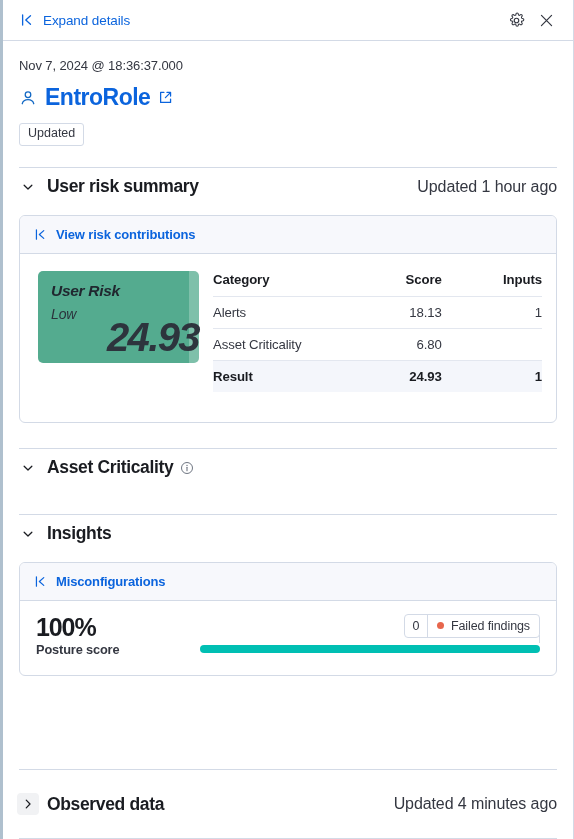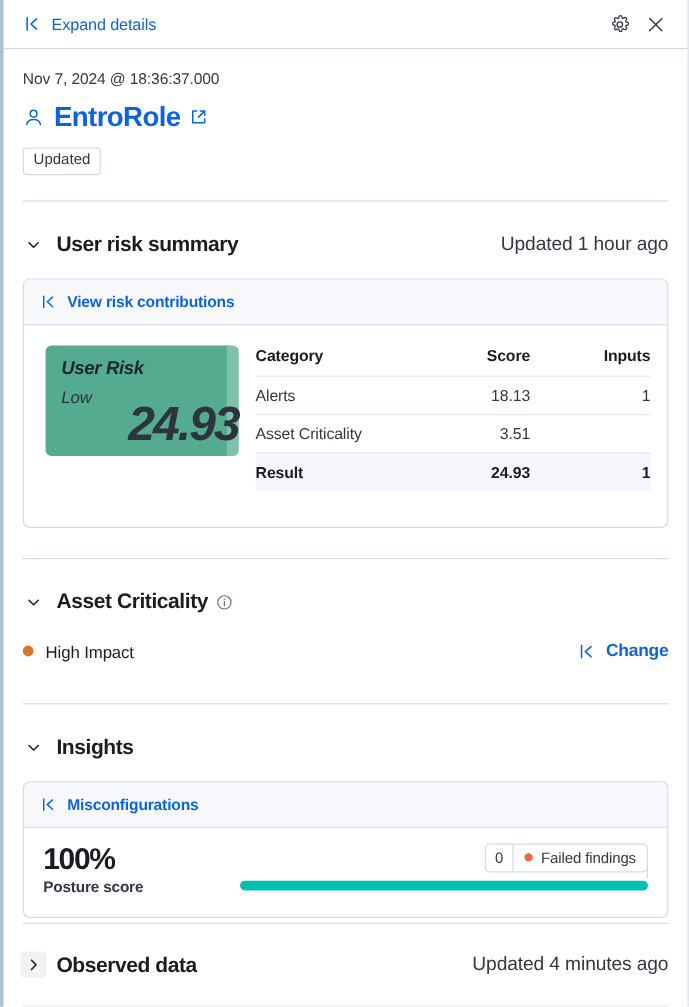--- a/index.html
+++ b/index.html
@@ -89,21 +89,21 @@
   .divider {
     height: 1px; background: #d3dae6;
     margin: 0 16px;
   }
 
   
   .sec-head {
     display: flex; align-items: center;
     padding: 0 16px;
     height: 30px;
-    margin-top: 21px;
+    margin-top: 4px;
   }
   .chev-btn {
     width: 22px; height: 22px; flex: 0 0 22px;
     display: flex; align-items: center; justify-content: center;
     background: none; border: none; cursor: pointer; color: #1a1c21;
     border-radius: 4px; margin-left: -2px;
   }
   .chev-btn.filled { background: #f1f2f4; }
   .sec-title {
     font-size: 17.5px; font-weight: 700;
@@ -408,21 +408,21 @@
             </tr>
           </thead>
           <tbody>
             <tr>
               <td>Alerts</td>
               <td class="score">18.13</td>
               <td class="num">1</td>
             </tr>
             <tr>
               <td>Asset Criticality</td>
-              <td class="score">3.51</td>
+              <td class="score">6.80</td>
               <td class="num"></td>
             </tr>
             <tr class="result">
               <td>Result</td>
               <td class="score">24.93</td>
               <td class="num">1</td>
             </tr>
           </tbody>
         </table>
       </div>
@@ -441,33 +441,20 @@
       <span class="sec-title">Asset Criticality</span>
       <span class="info-icon">
         <svg width="14" height="14" viewBox="0 0 16 16" fill="none" aria-hidden="true">
           <circle cx="8" cy="8" r="6.3" stroke="#69707d" stroke-width="1.1"></circle>
           <path d="M8 7.2v4" stroke="#69707d" stroke-width="1.2" stroke-linecap="round"></path>
           <circle cx="8" cy="5" r="0.75" fill="#69707d"></circle>
         </svg>
       </span>
     </div>
 
-    <div class="ac-row">
-      <span class="dot" style="background: rgb(214, 120, 42);"></span>
-      <span class="ac-text">High Impact</span>
-      <button class="change-btn">
-        <span style="display:flex;align-items:center;">
-          <svg width="14" height="14" viewBox="0 0 16 16" fill="none" aria-hidden="true">
-            <path d="M3 2.2v11.6" stroke="#0b64dd" stroke-width="1.5" stroke-linecap="round"></path>
-            <path d="M12 3.2 6.6 8l5.4 4.8" stroke="#0b64dd" stroke-width="1.5" stroke-linecap="round" stroke-linejoin="round"></path>
-          </svg>
-        </span>
-        <span>Change</span>
-      </button>
-    </div>
 
     <div class="divider" style="margin-top:31px;"></div>
 
     <div class="sec-head">
       <button class="chev-btn">
         <span style="display:flex;">
           <svg width="14" height="14" viewBox="0 0 16 16" fill="none" aria-hidden="true">
             <path d="M3.6 6 8 10.3 12.4 6" stroke="#1a1c21" stroke-width="1.45" stroke-linecap="round" stroke-linejoin="round"></path>
           </svg>
         </span>

